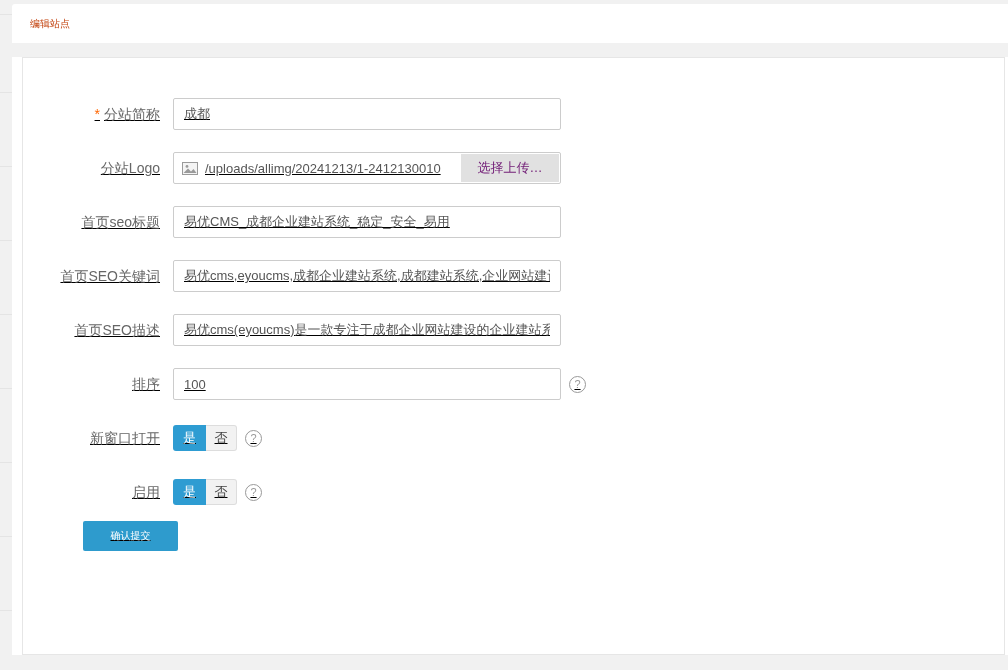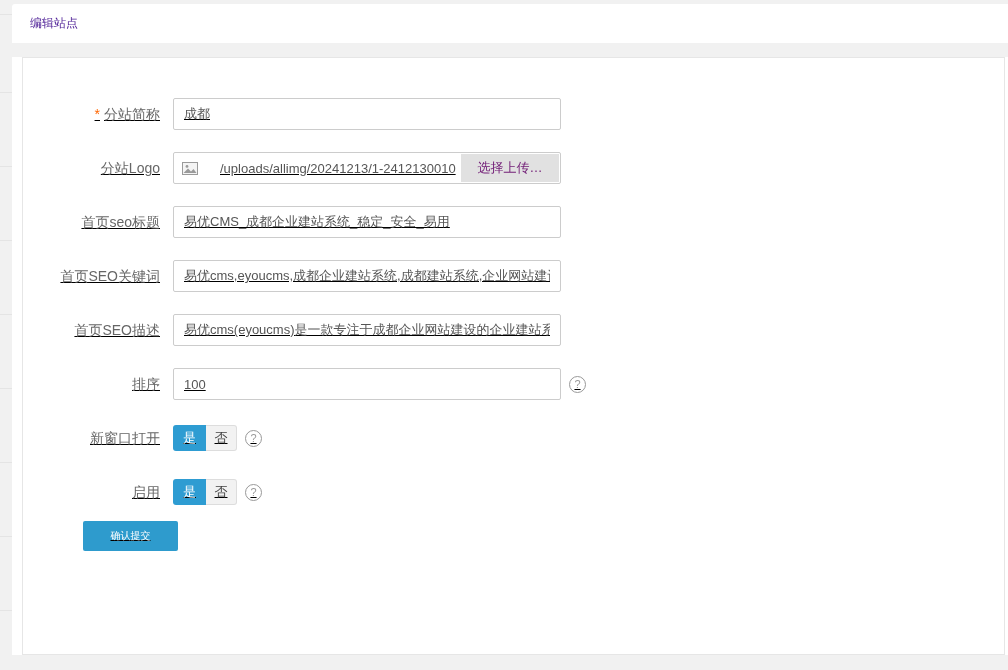--- a/index.html
+++ b/index.html
@@ -13,21 +13,21 @@
     position:absolute; left:0; top:0; width:12px; height:670px;
     background-color:#f1f1f1;
     background-image:repeating-linear-gradient(to bottom, transparent 0, transparent 73px, #e4e4e4 73px, #e4e4e4 74px);
     background-position:0 19px;
   }
   .header-bar {
     position:absolute; left:12px; right:0; top:4px; height:39px;
     background:#fff; border-radius:3px 0 0 0;
     display:flex; align-items:center; padding-left:18px;
   }
-  .page-title { font-size:12px; color:#4c1d95; }
+  .page-title { font-size:10px; color:#c2410c; }
   .content-panel {
     position:absolute; left:12px; right:0; top:57px; bottom:15px;
     background:#fff;
   }
   .form-card {
     position:absolute; left:10px; right:3px; top:0; bottom:0;
     background:#fff; border:1px solid #e6e6e6;
     overflow:hidden;
   }
   .form-body { padding-top:40px; }
@@ -39,21 +39,21 @@
   }
   .star { color:#f60; margin-right:4px; font-size:14px; }
   .inp {
     width:388px; height:32px; border:1px solid #ccc; border-radius:2px;
     background:#fff; padding:12px 10px; font-size:13px; color:#555;
     font-family:"Liberation Sans","DejaVu Sans",sans-serif;
     outline:none;
   }
   .logo-inp {
     position:relative; display:flex; align-items:center;
-    padding:0 100px 0 8px; overflow:hidden;gap:15px;
+    padding:0 100px 0 8px; overflow:hidden;
   }
   .logo-inp .img-ic { flex:none; margin-right:7px; display:flex; align-items:center; }
   .logo-path {
     font-size:13px; color:#555; white-space:nowrap; overflow:hidden;
   }
   .upload-btn {
     position:absolute; right:1px; top:1px; bottom:1px; width:98px;
     background:#e1e1e1; border:none; font-size:13px; color:#701a75;
     font-family:"Liberation Sans","DejaVu Sans",sans-serif;
     cursor:pointer;

